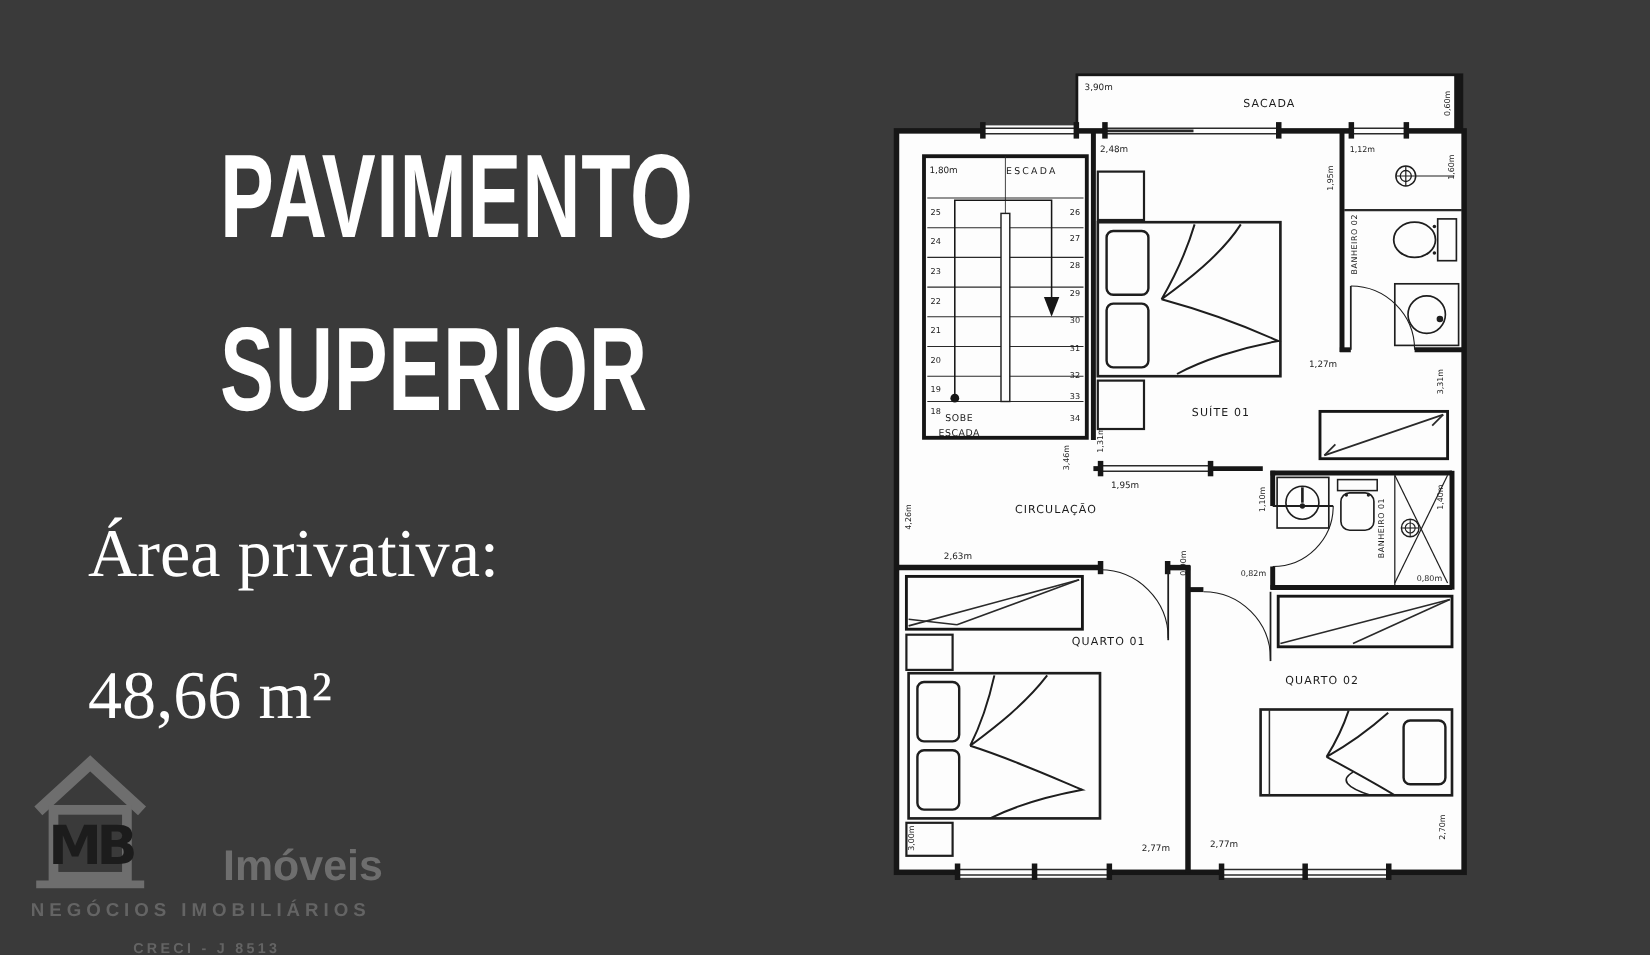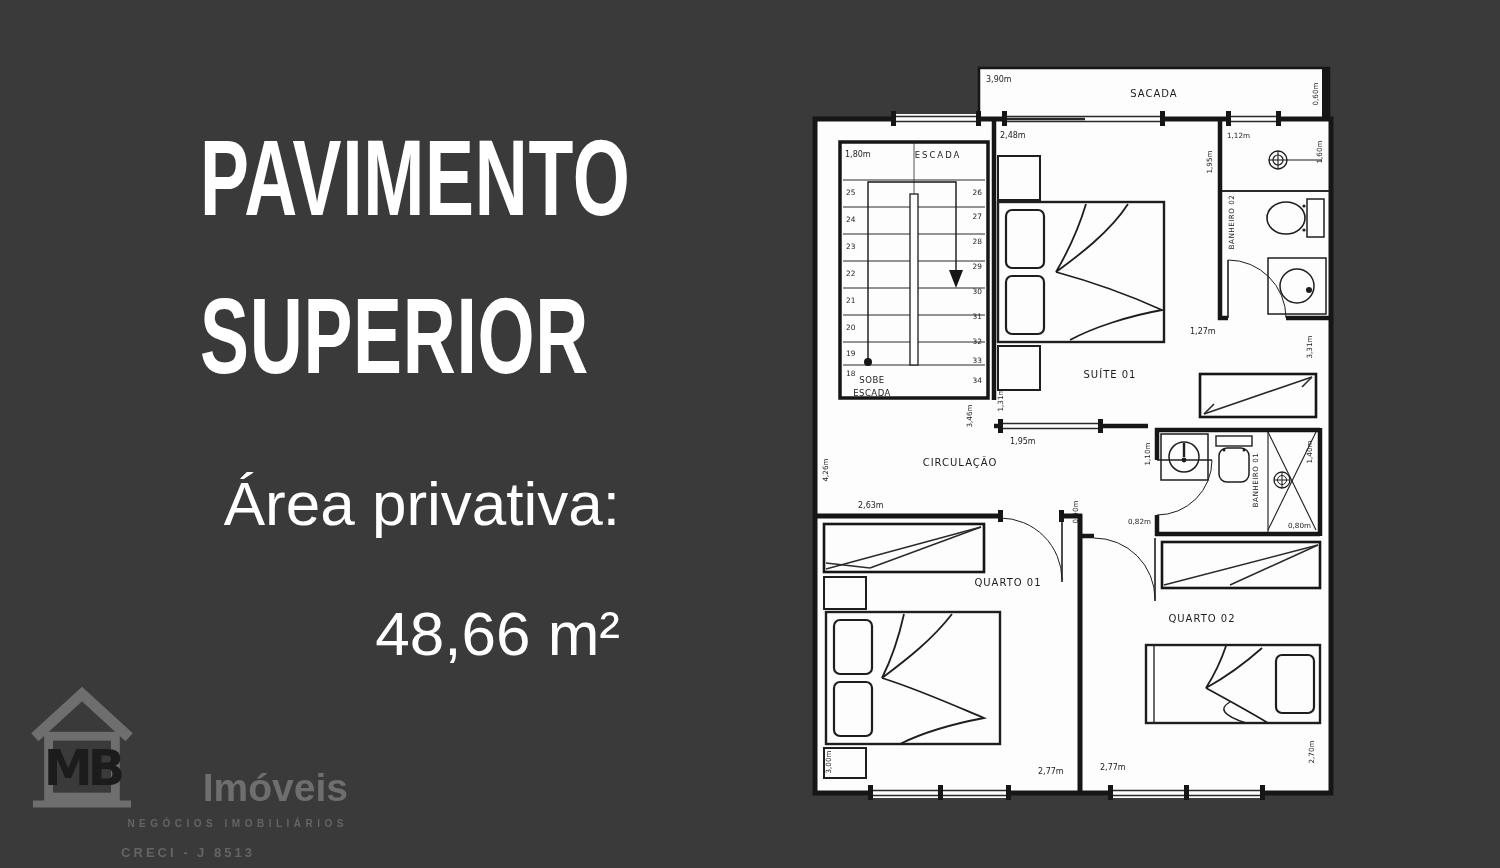--- a/index.html
+++ b/index.html
@@ -5,30 +5,30 @@
   * { margin:0; padding:0; box-sizing:border-box; }
   html,body { width:1500px; height:868px; overflow:hidden; }
   body { background:#3a3a3a; font-family:"Liberation Sans", sans-serif; position:relative; }
 
   
   .title-block { position:absolute; left:120px; top:124px; width:500px; text-align:center; color:#ffffff; }
   .title-line { font-weight:700; font-size:108px; line-height:1.0; letter-spacing:1px;
                 transform:scaleX(0.68); transform-origin:50% 50%; white-space:nowrap; }
   .title-line + .title-line { margin-top:50px; }
 
-  .area-block { position:absolute; left:80px; top:470px; width:540px; text-align:right;
-                color:#ffffff; font-family:Liberation Sans, sans-serif; }
+  .area-block { position:absolute; left:80px; top:470px; width:540px; text-align:left;
+                color:#ffffff; font-family:Liberation Serif, serif; }
   .area-label { font-size:62px; line-height:1.1; }
   .area-value { font-size:62px; margin-top:60px; }
 
   
   .logo { position:absolute; left:28px; top:684px; width:320px; color:#6e6e6e; }
   .logo-top { display:flex; align-items:flex-end;justify-content:space-between; }
   .logo-names { margin-left:10px; font-weight:700; font-size:39px; line-height:0.95; letter-spacing:0px; padding-bottom:6px;}
-  .logo-tagline { margin-top:6px; font-weight:700; font-size:10px; letter-spacing:4.5px; color:#646464; white-space:nowrap;text-align:right; }
+  .logo-tagline { margin-top:6px; font-weight:700; font-size:17px; letter-spacing:4.5px; color:#646464; white-space:nowrap; }
   .logo-creci { margin-top:16px; font-weight:700; font-size:13px; letter-spacing:3px; color:#646464; text-align:center; }
 
   
   .plan-wrap { position:absolute; left:810px; top:60px; width:530px; height:742px; }
   svg text { font-family:"DejaVu Sans", sans-serif; fill:#1c1c1c; }
   .room-label { font-size:10px; letter-spacing:1px; }
   .room-label-small { font-size:8.5px; letter-spacing:0.5px; }
   .dim { font-size:8px; }
   .dim-small { font-size:7.2px; }
   .step-num { font-size:7.4px; }

